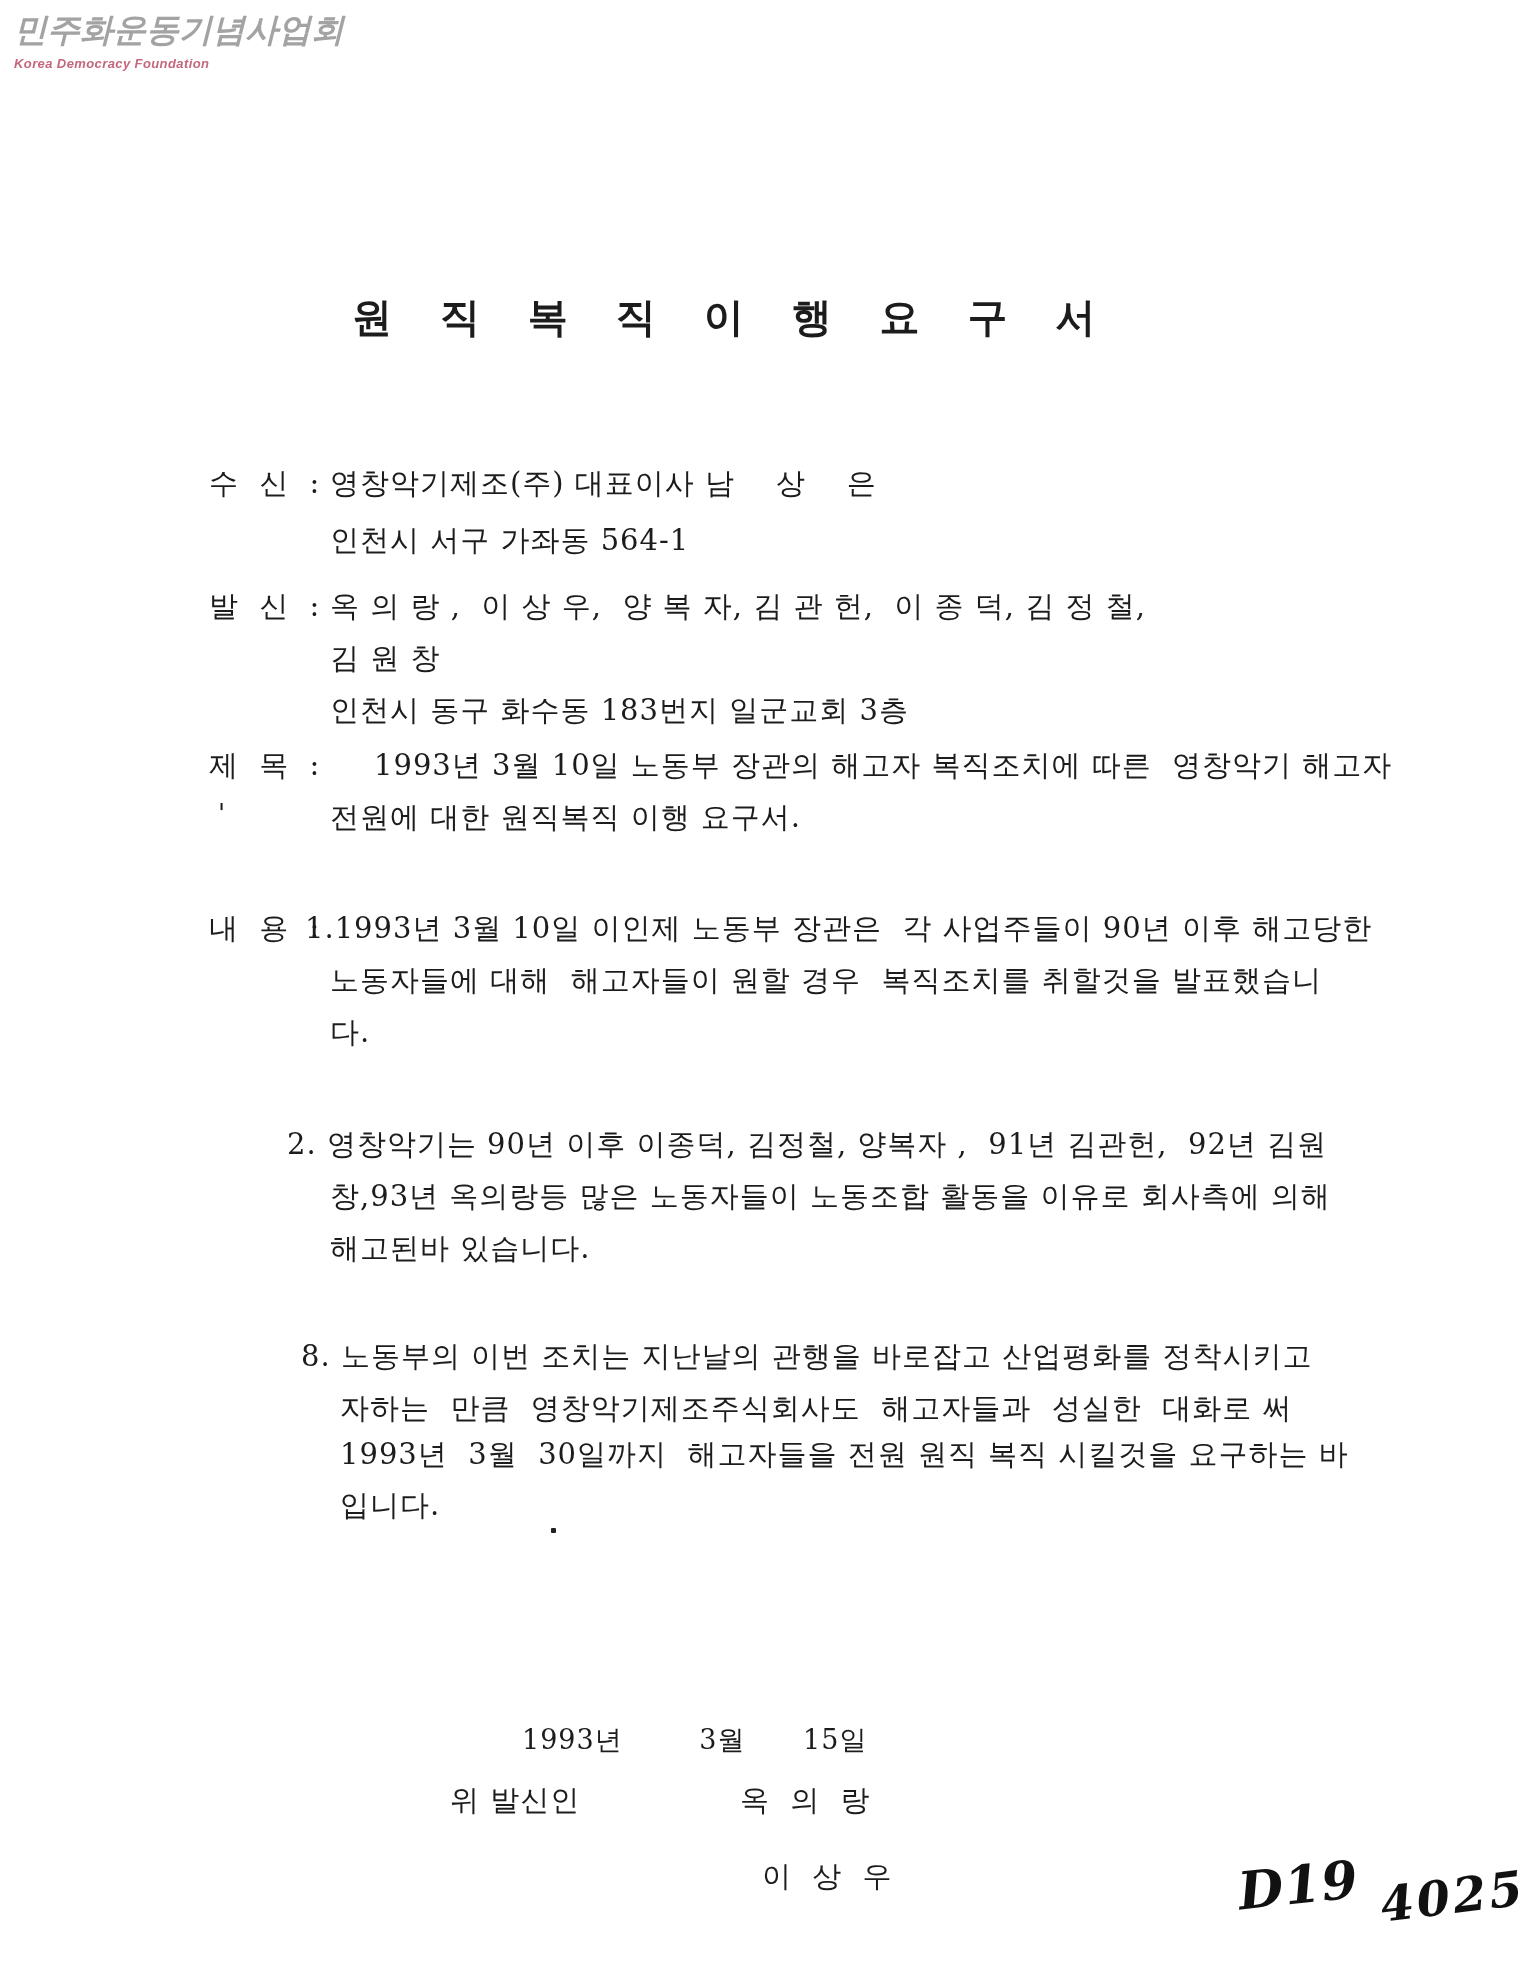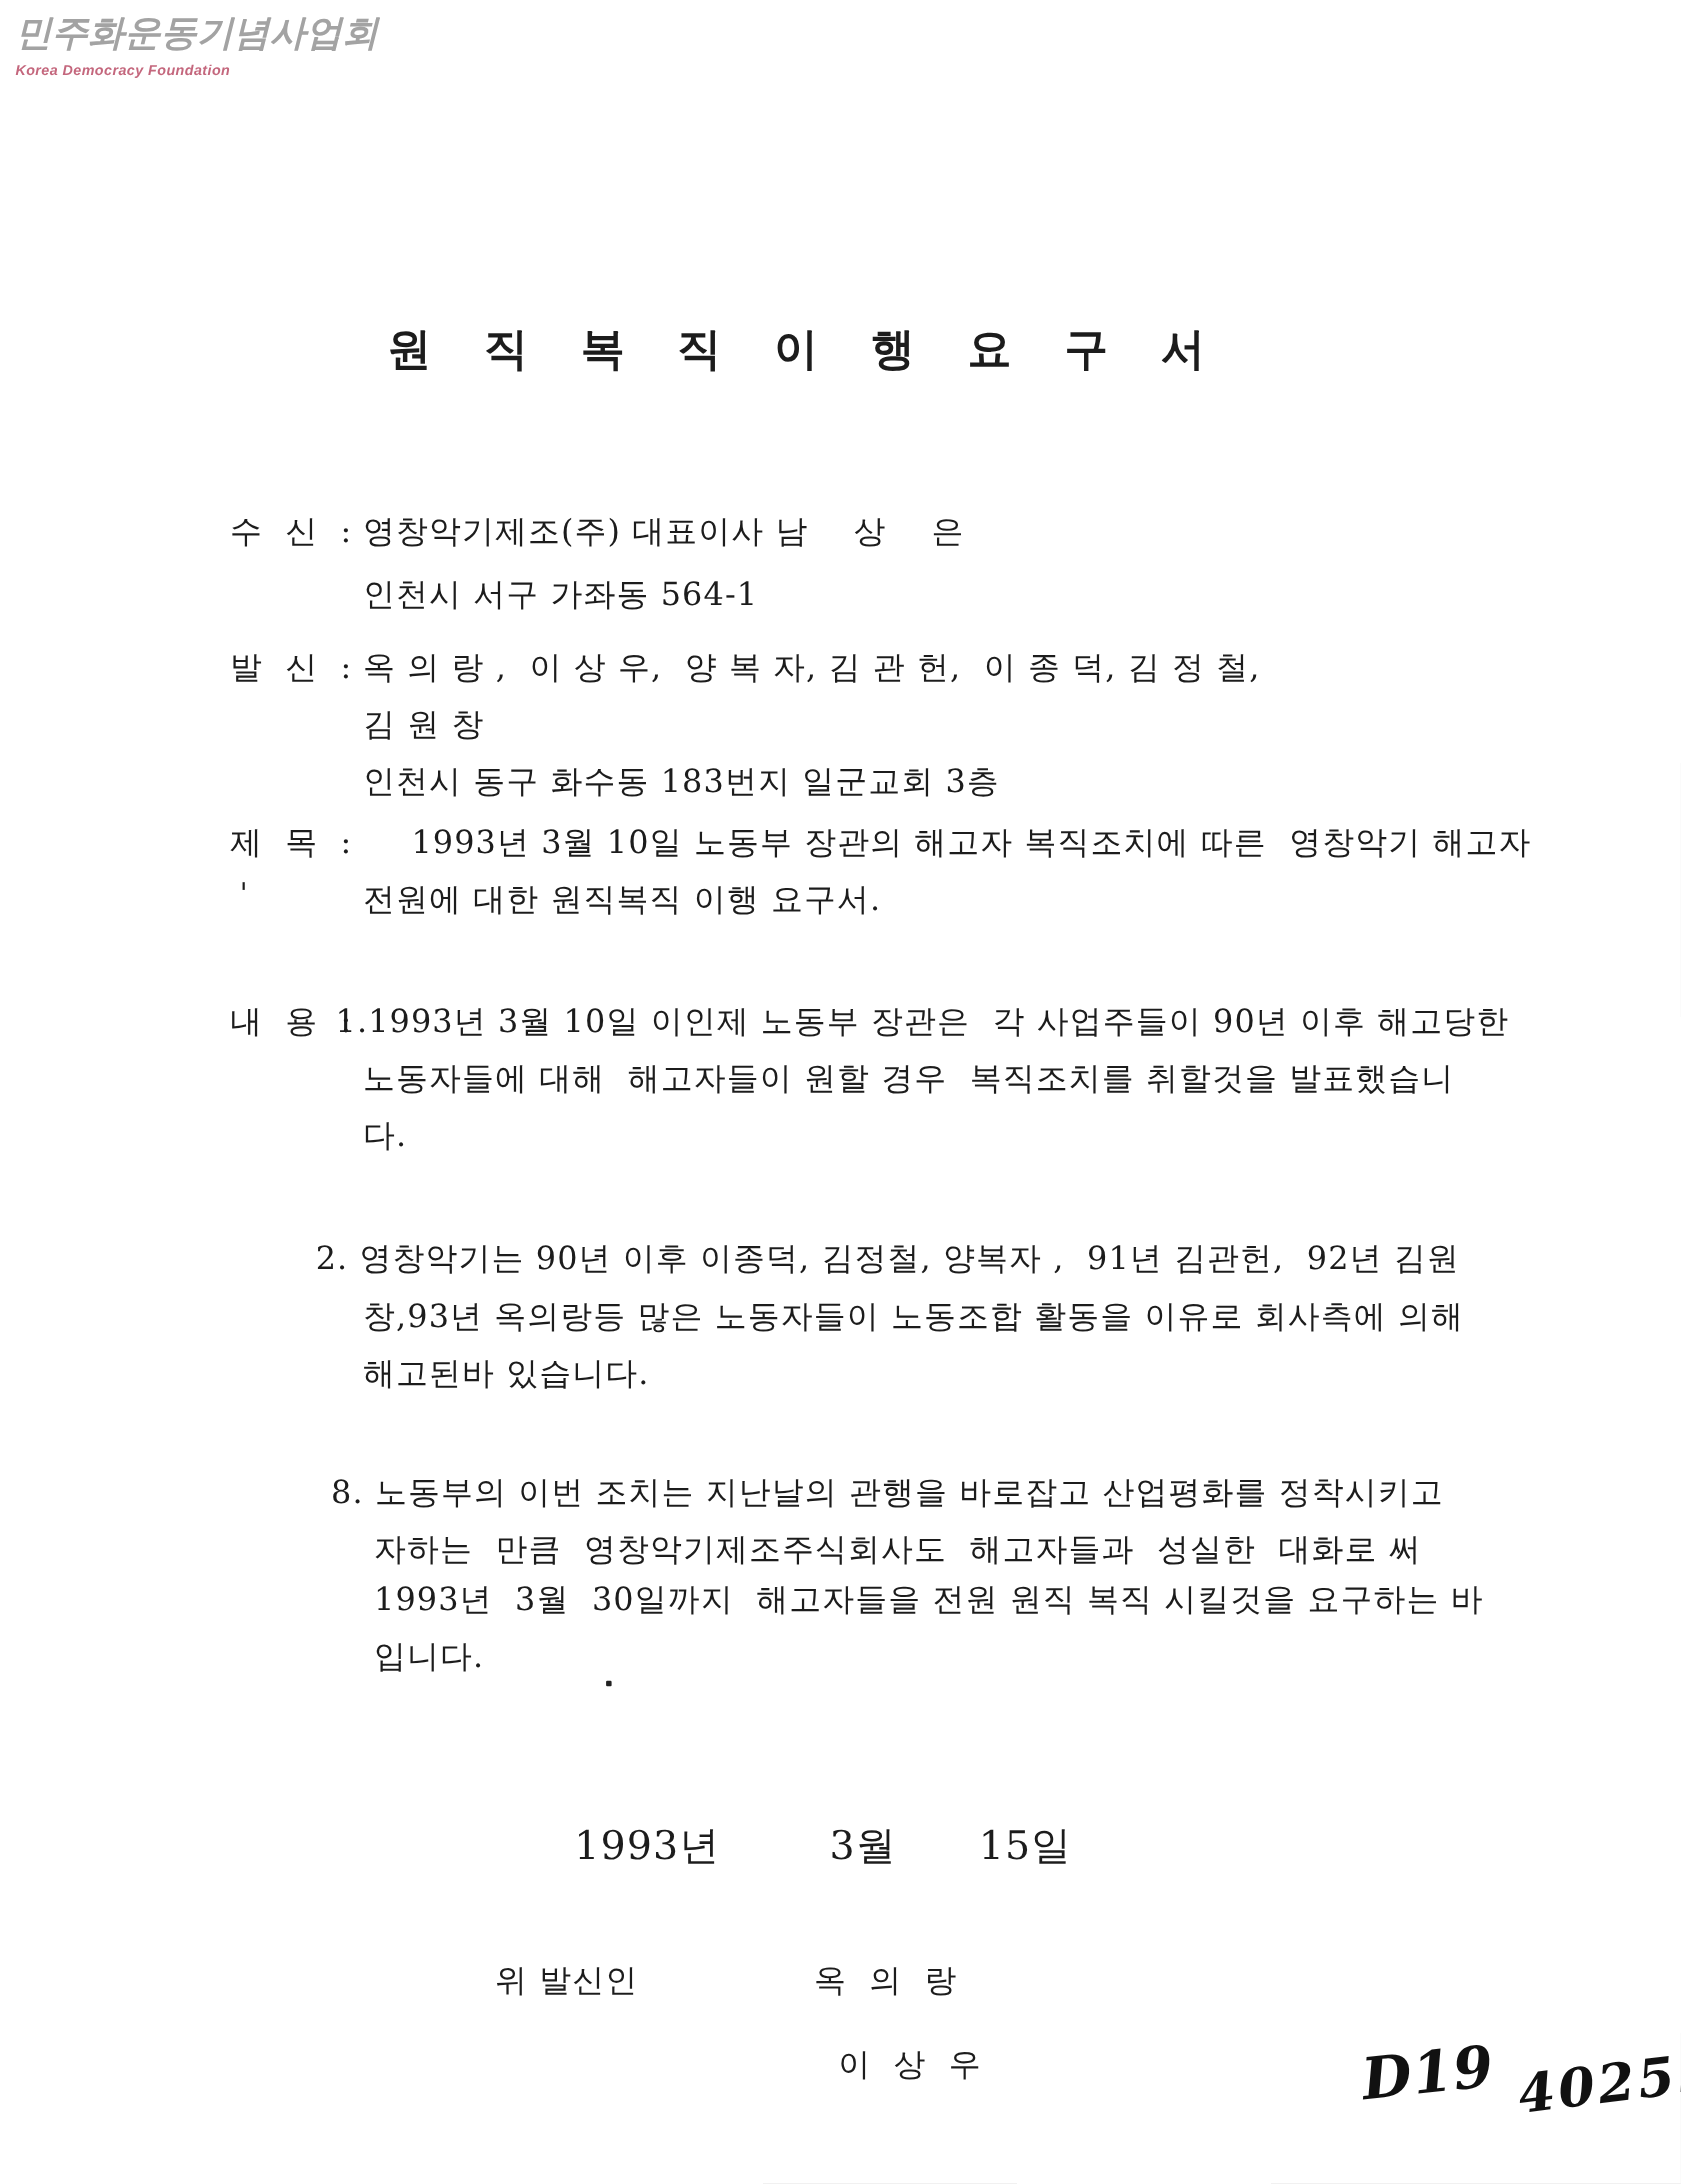--- a/index.html
+++ b/index.html
@@ -109,21 +109,21 @@
   <div class="txt" style="left:330px; top:1180px;">창,93년 옥의랑등 많은 노동자들이 노동조합 활동을 이유로 회사측에 의해</div>
   <div class="txt" style="left:330px; top:1232px;">해고된바 있습니다.</div>
 
   <div class="txt" style="left:301px; top:1340px;">8. 노동부의 이번 조치는 지난날의 관행을 바로잡고 산업평화를 정착시키고</div>
   <div class="txt" style="left:340px; top:1392px;">자하는  만큼  영창악기제조주식회사도  해고자들과  성실한  대화로 써</div>
   <div class="txt" style="left:340px; top:1438px;">1993년  3월  30일까지  해고자들을 전원 원직 복직 시킬것을 요구하는 바</div>
   <div class="txt" style="left:340px; top:1489px;">입니다.</div>
 
   <div class="speck" style="left:551px; top:1528px;"></div>
 
-  <div class="txt" style="left:522px; top:1658px; font-size:36px;">1993년        3월      15일</div>
+  <div class="txt" style="left:522px; top:1724px; font-size:27px;">1993년        3월      15일</div>
 
   <div class="txt" style="left:450px; top:1784px;">위 발신인</div>
   <div class="txt" style="left:740px; top:1784px; letter-spacing:6px;">옥 의 랑</div>
   <div class="txt" style="left:762px; top:1860px; letter-spacing:6px;">이 상 우</div>
 
   <div class="handwriting">
     <span class="hw1">D19</span>
     <span class="hw2">40255X</span>
   </div>
 

